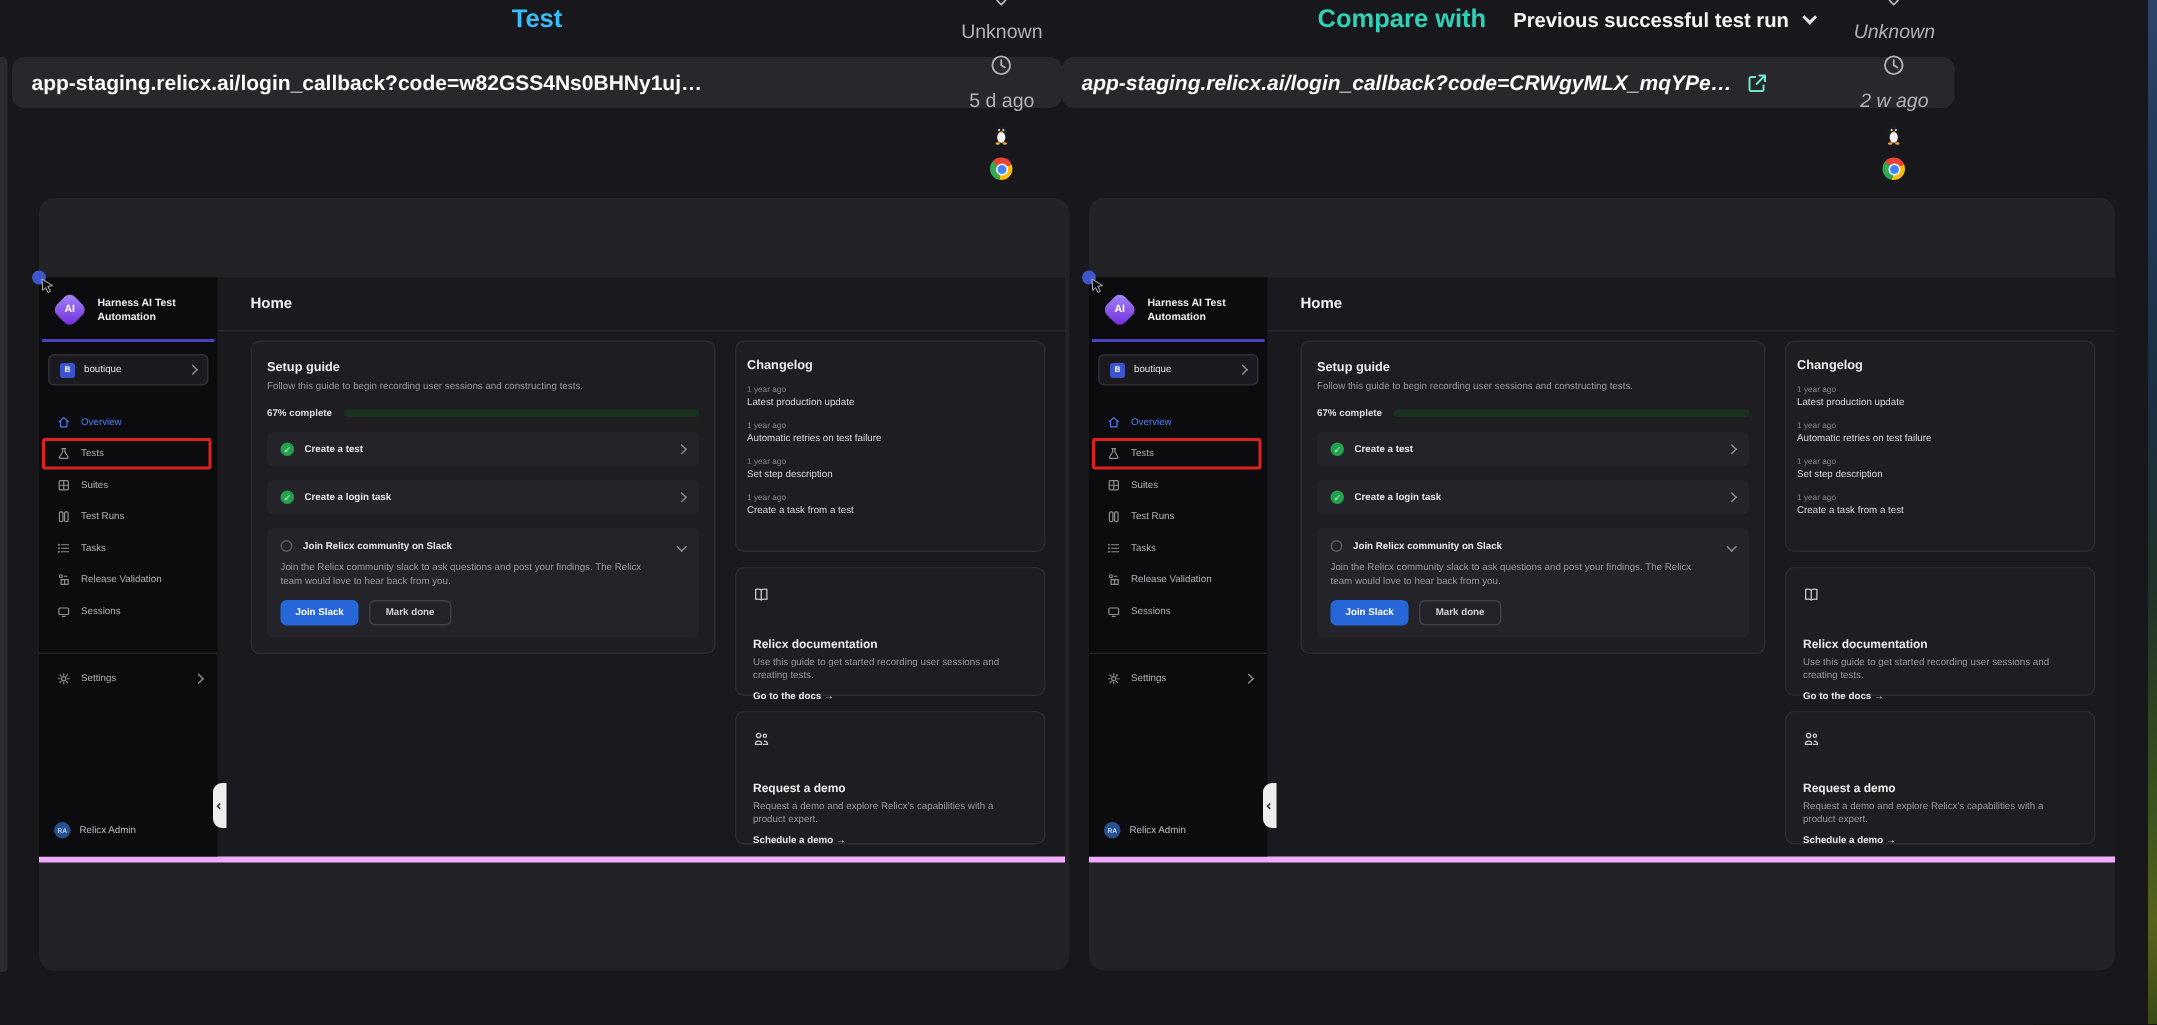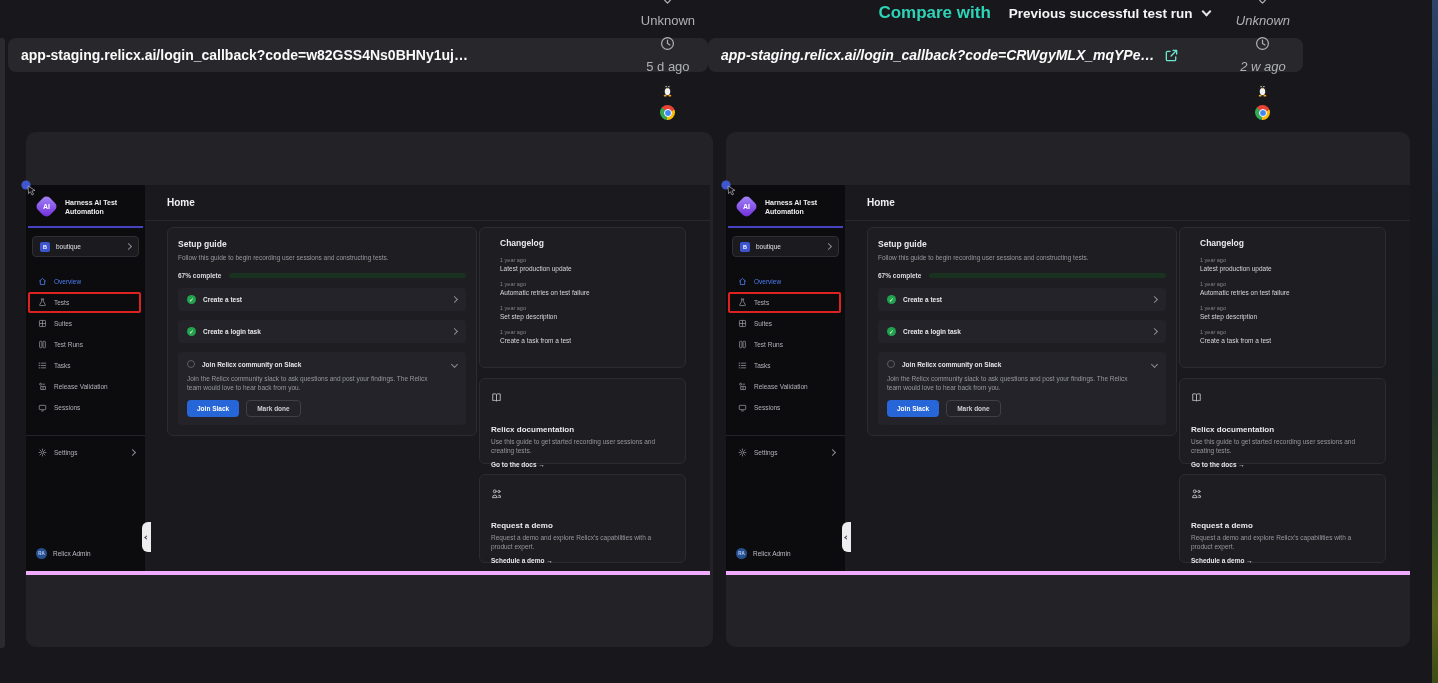--- a/index.html
+++ b/index.html
@@ -80,21 +80,21 @@
              display:flex; align-items:center; justify-content:center; }
   .collapse-handle .chev { width:3px; height:3px; border-color:#33333a; transform:rotate(135deg); }
   .sb-user { margin-top:auto; display:flex; align-items:center; gap:6px; padding:0 10px 12px; }
   .avatar { width:11px; height:11px; border-radius:50%; background:#27508f; color:#bcd2f5;
             font-size:4.5px; font-weight:700; display:flex; align-items:center; justify-content:center; }
   .user-name { font-size:6.5px; color:#bcbcc4; }
 
   .content { flex:1; display:flex; flex-direction:column; min-width:0; }
   .content-hdr { height:36px; flex-shrink:0; border-bottom:1px solid #27272c; display:flex;
                  align-items:center; padding-left:22px; font-size:10px; font-weight:700; color:#f1f1f3; }
-  .content-body { display:flex; gap:2px; padding:6px 13px 0 22px; }
+  .content-body { display:flex; gap:13px; padding:6px 13px 0 22px; }
   .card { background:#1d1d22; border:1px solid #2b2b31; border-radius:6px; }
   .main-col { width:310px; flex-shrink:0; }
   .setup-card { padding:11px 10px; height:209px; }
   .card-title { font-size:8.5px; font-weight:700; color:#eaeaec; }
   .setup-sub { font-size:6.5px; color:#97979f; margin-top:5px; }
   .prog-row { display:flex; align-items:center; gap:8px; margin-top:11px; }
   .prog-label { font-size:6.5px; font-weight:700; color:#dcdce0; white-space:nowrap; }
   .prog-track { flex:1; height:5px; border-radius:3px; background:#18321f; overflow:hidden; }
   .prog-fill { height:100%; border-radius:3px; background:#2eb257; }
   .step-row { margin-top:9px; height:23px; background:#232329; border-radius:4px;
@@ -105,37 +105,40 @@
   .step-label { font-size:6.5px; font-weight:700; color:#e6e6e9; flex:1; }
   .slack-block { margin-top:9px; background:#232329; border-radius:4px; padding:8px 9px; }
   .slack-hdr { display:flex; align-items:center; gap:7px; }
   .slack-desc { font-size:6.5px; color:#97979f; line-height:8.5px; margin-top:7px; width:93%; }
   .btn-row { display:flex; gap:7px; margin-top:8px; }
   .btn { height:17px; border-radius:4px; display:flex; align-items:center; padding:0 10px;
          font-size:6.5px; font-weight:700; }
   .btn.primary { background:#2666d8; color:#fff; }
   .btn.ghost { border:1px solid #3f3f47; color:#cfcfd5; }
   .right-col { width:207px; display:flex; flex-direction:column; gap:10px; }
-  .chg-card { padding:10px 20px; height:141px; }
+  .chg-card { padding:10px 7px; height:141px; }
   .chg-entry { margin-top:9px; }
   .chg-age { font-size:5.5px; color:#84848c; }
   .chg-text { font-size:6.5px; color:#d8d8dc; margin-top:2px; }
   .info-card { padding:10px 11px; }
   .docs-card { height:86px; }
   .demo-card { height:89px; }
   .info-title { font-size:8px; font-weight:700; color:#eaeaec; margin-top:18px; }
   .info-desc { font-size:6.5px; color:#97979f; line-height:8.5px; margin-top:4px; }
   .info-link { font-size:6.5px; font-weight:700; color:#e8e8ea; margin-top:6px; }
   .info-card svg { color:#c4c4cb; }
 </style>
 </head>
 <body>
 
 <div class="stage">
 
+  <div class="hdr-left">
+    <span class="t-test">Test</span>
+  </div>
   <div class="hdr-right">
     <span class="t-compare">Compare with</span>
     <span class="dropdown">
       <span class="dropdown-label">Previous successful test run</span>
       <span class="chev down big"></span>
     </span>
   </div>
 
   <div class="urlbar left">
     <span class="url">app-staging.relicx.ai/login_callback?code=w82GSS4Ns0BHNy1uj…</span>

